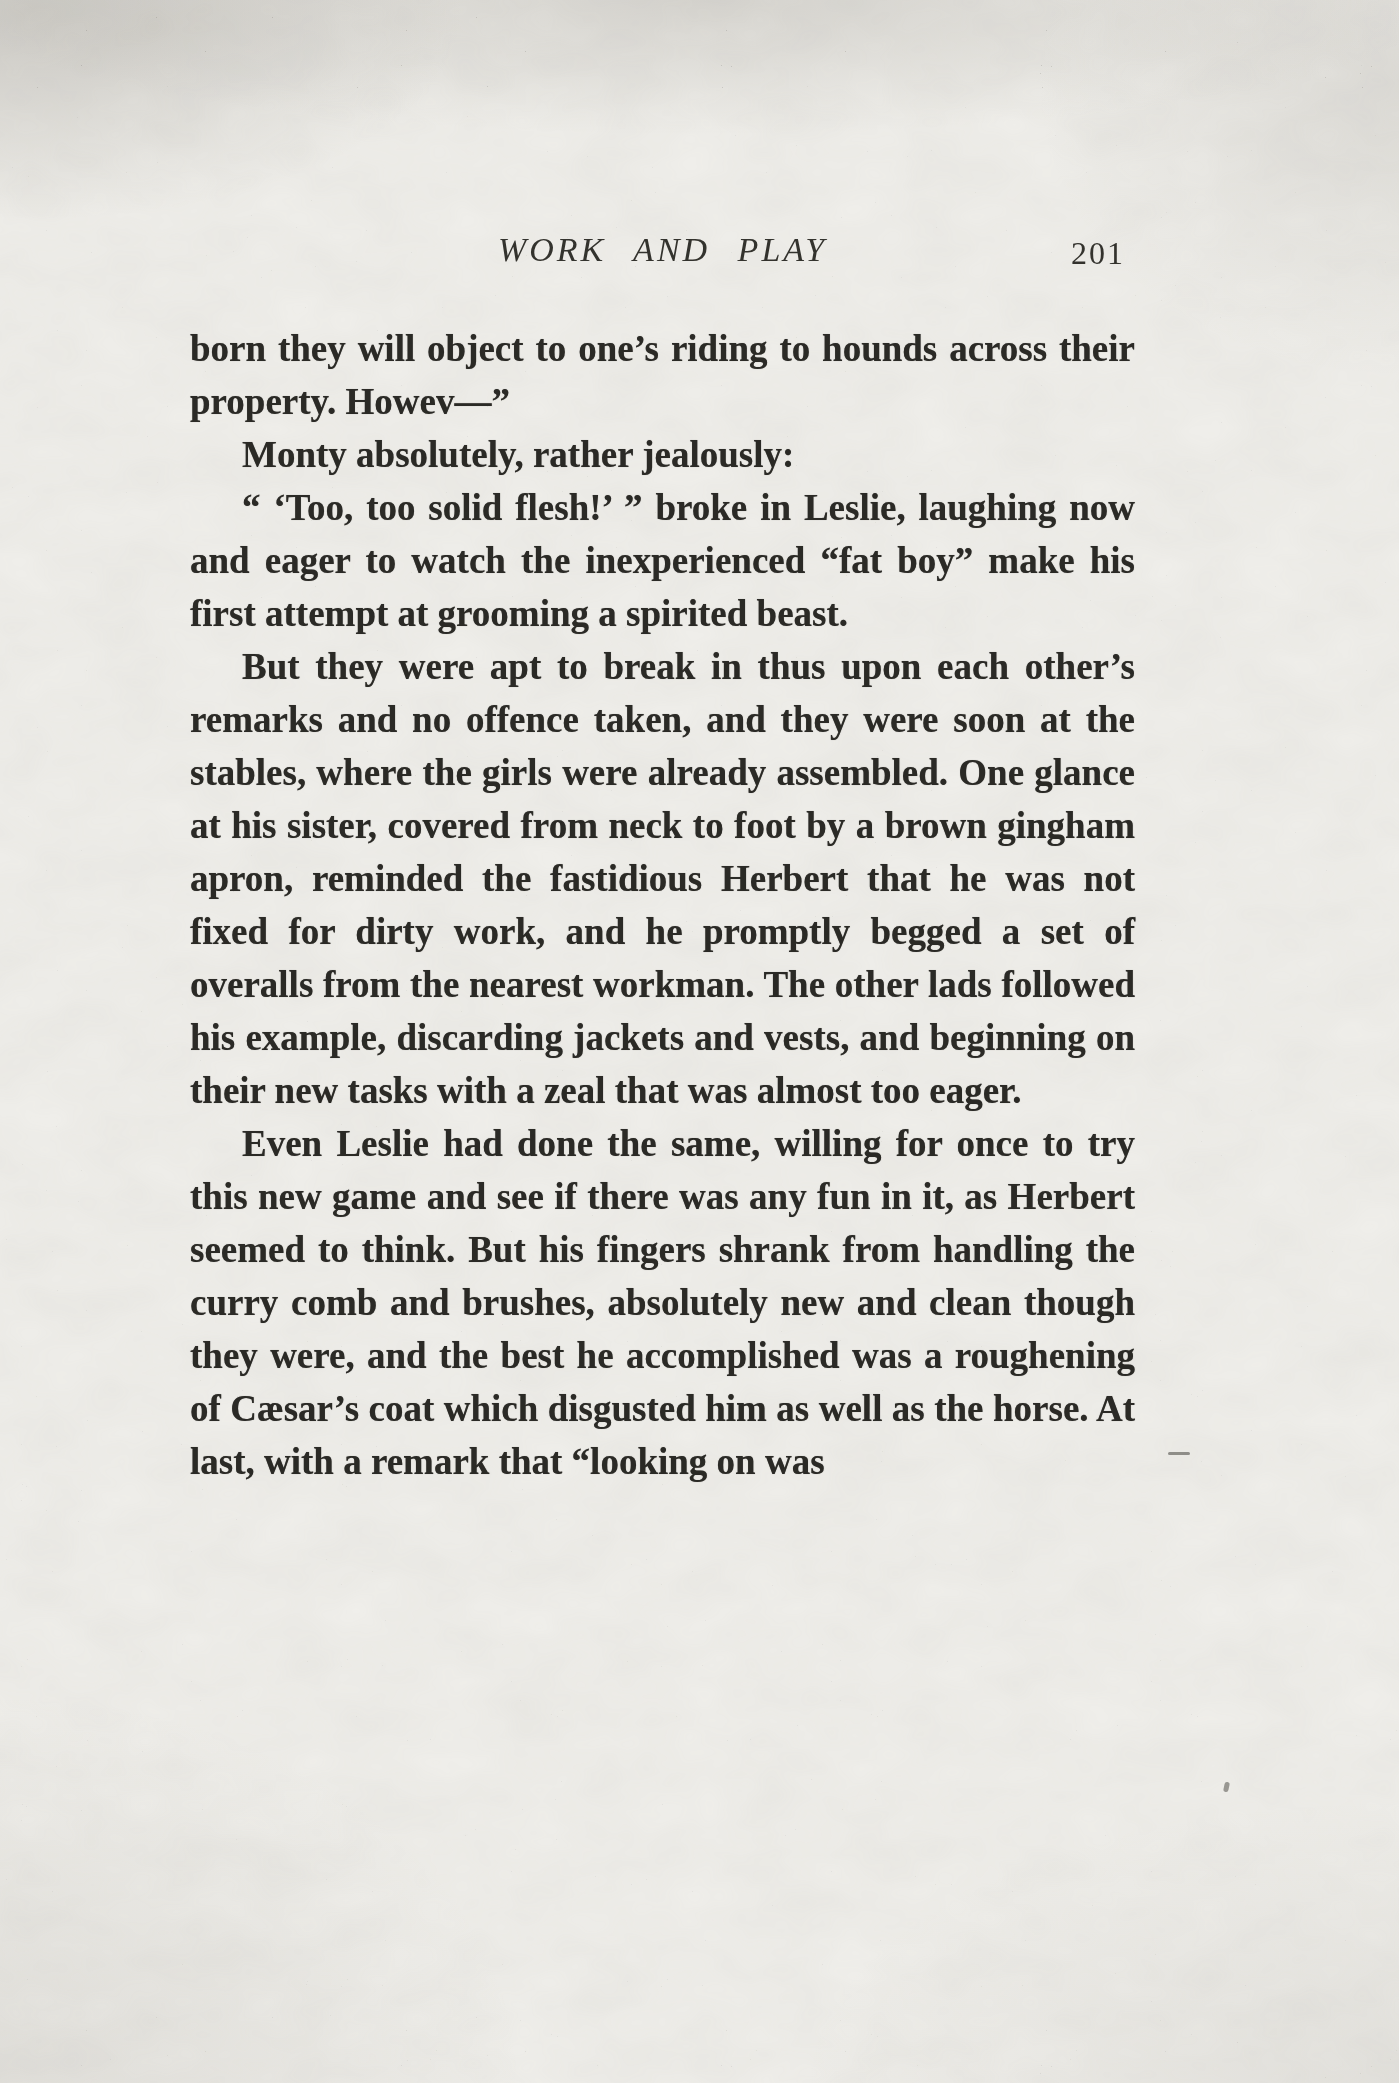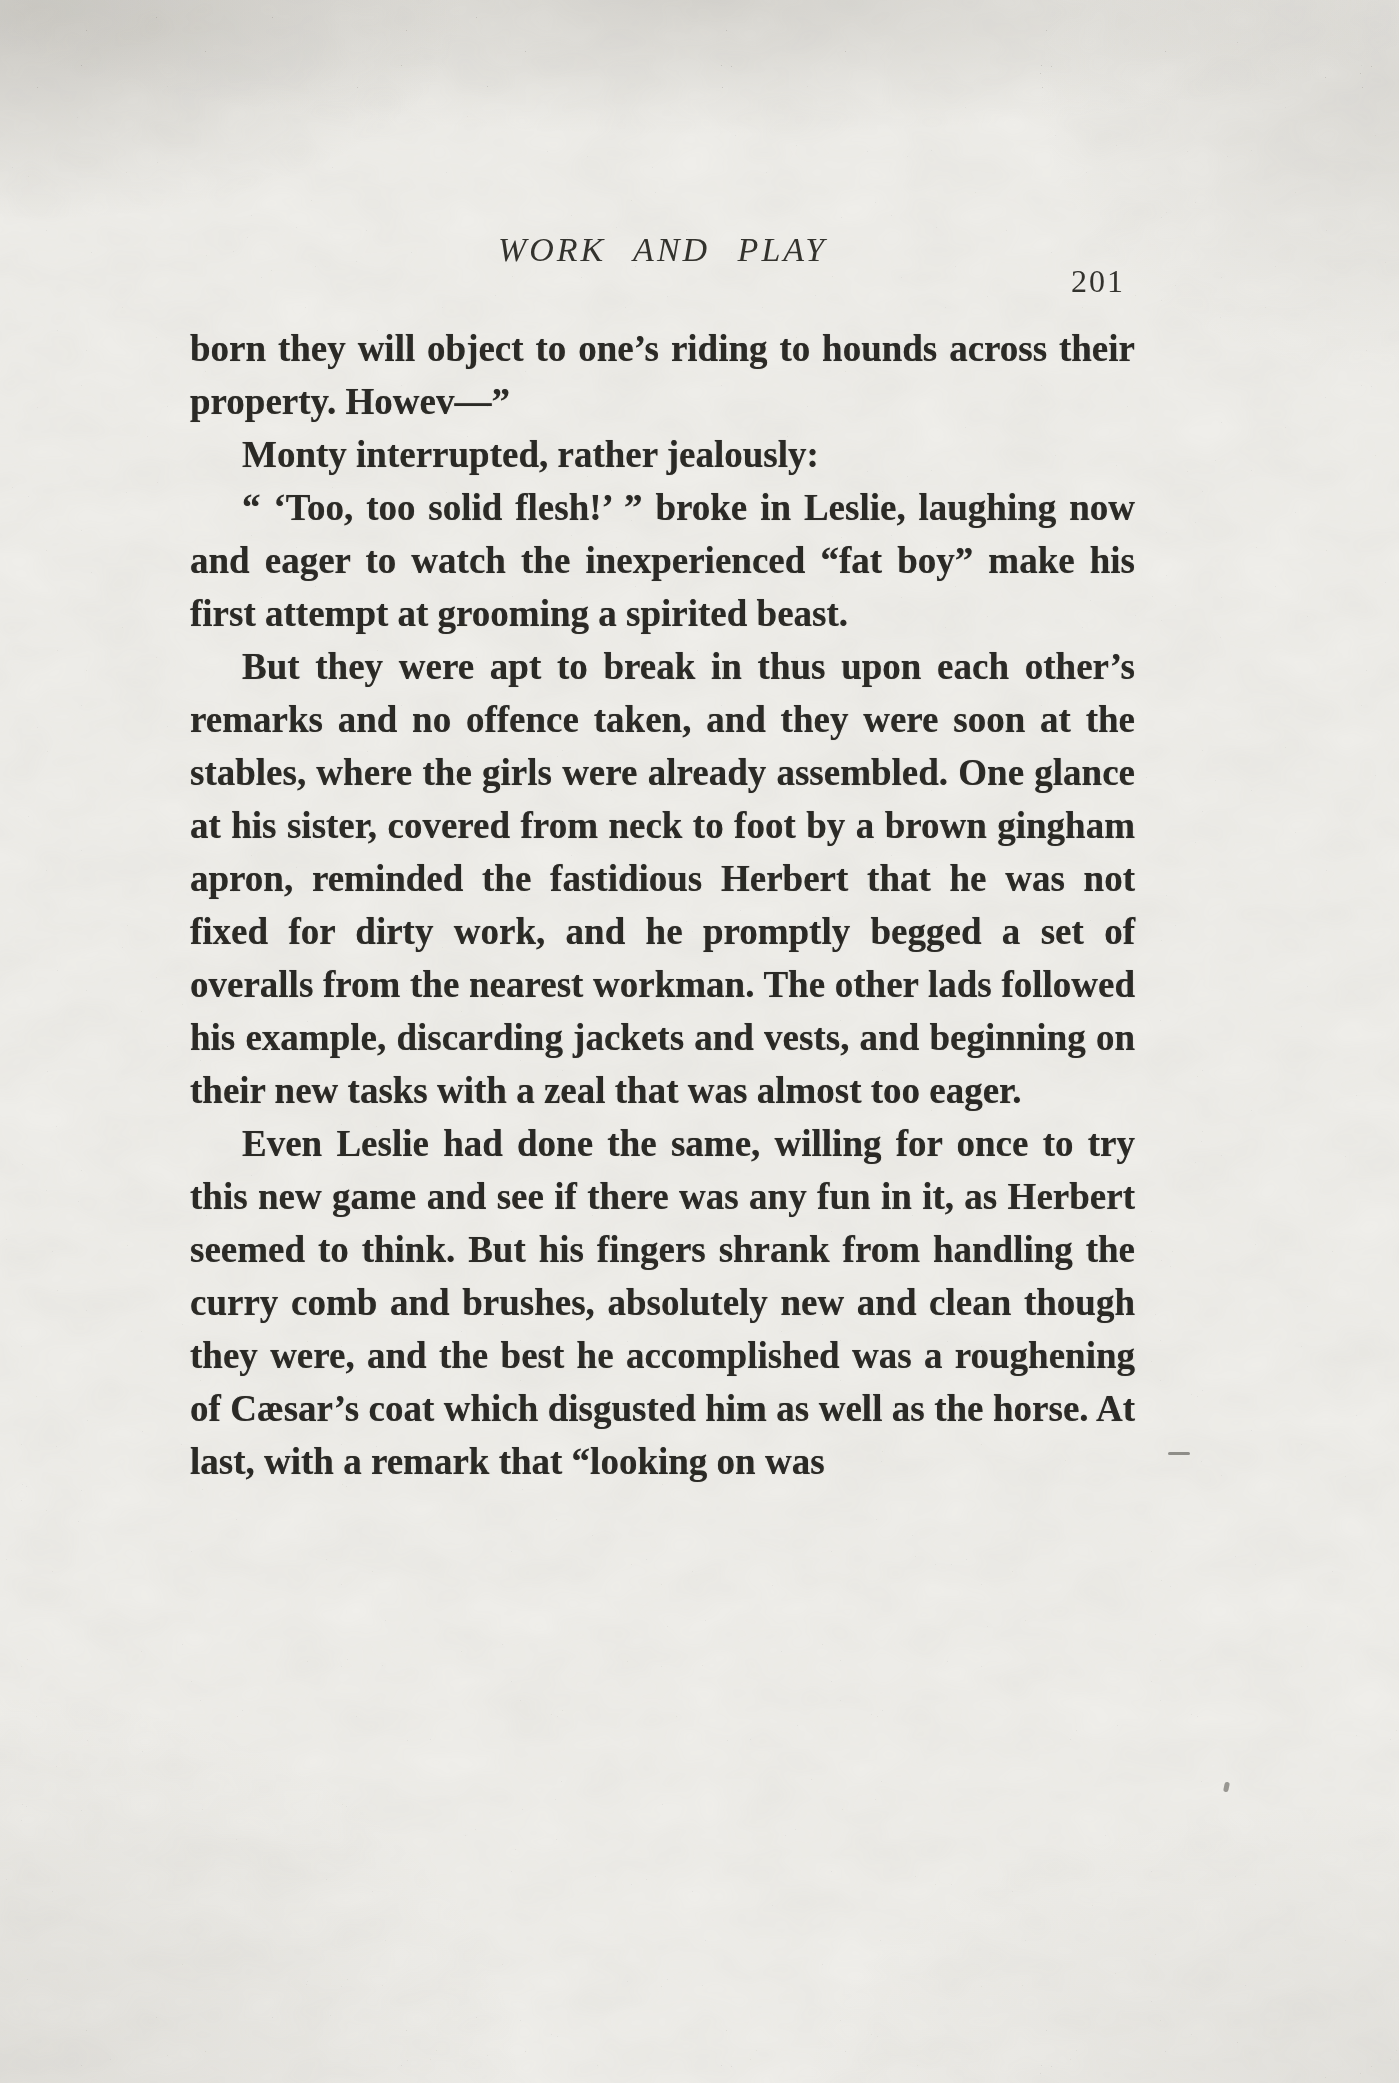--- a/index.html
+++ b/index.html
@@ -47,21 +47,20 @@
     word-spacing: 16px;
     color: #34332e;
   }
   .page-number {
     position: absolute;
     right: 10px;
     top: 4px;
     font-size: 32px;
     letter-spacing: 2px;
     color: #34332e;
-    margin-top: 28px;
   }
   .body-text {
     position: absolute;
     top: 322px;
     left: 190px;
     width: 945px;
     font-size: 37px;
     line-height: 53px;
     text-align: justify;
     text-shadow: 0 0 0.7px rgba(43, 42, 38, 0.55);
@@ -100,21 +99,21 @@
 
 <div class="page">
 
   <div class="running-head">
     <span class="head-title">WORK AND PLAY</span>
     <span class="page-number">201</span>
   </div>
 
   <div class="body-text">
     <p class="noindent">born they will object to one’s riding to hounds across their property.  Howev—”</p>
-    <p>Monty interrupted, rather jealously:</p>
+    <p>Monty absolutely, rather jealously:</p>
     <p>“ ‘Too, too solid flesh!’ ” broke in Leslie, laughing now and eager to watch the inexperienced “fat boy” make his first attempt at grooming a spirited beast.</p>
     <p>But they were apt to break in thus upon each other’s remarks and no offence taken, and they were soon at the stables, where the girls were already assembled.  One glance at his sister, covered from neck to foot by a brown gingham apron, reminded the fastidious Herbert that he was not fixed for dirty work, and he promptly begged a set of overalls from the nearest workman.  The other lads followed his example, discarding jackets and vests, and beginning on their new tasks with a zeal that was almost too eager.</p>
     <p>Even Leslie had done the same, willing for once to try this new game and see if there was any fun in it, as Herbert seemed to think.  But his fingers shrank from handling the curry comb and brushes, absolutely new and clean though they were, and the best he accomplished was a roughening of Cæsar’s coat which disgusted him as well as the horse.  At last, with a remark that “looking on was</p>
   </div>
 
   <div class="artifact-dash"></div>
   <div class="artifact-speck"></div>
 
   <svg class="grain" width="1399" height="2083" xmlns="http://www.w3.org/2000/svg" aria-hidden="true">
     <defs>

